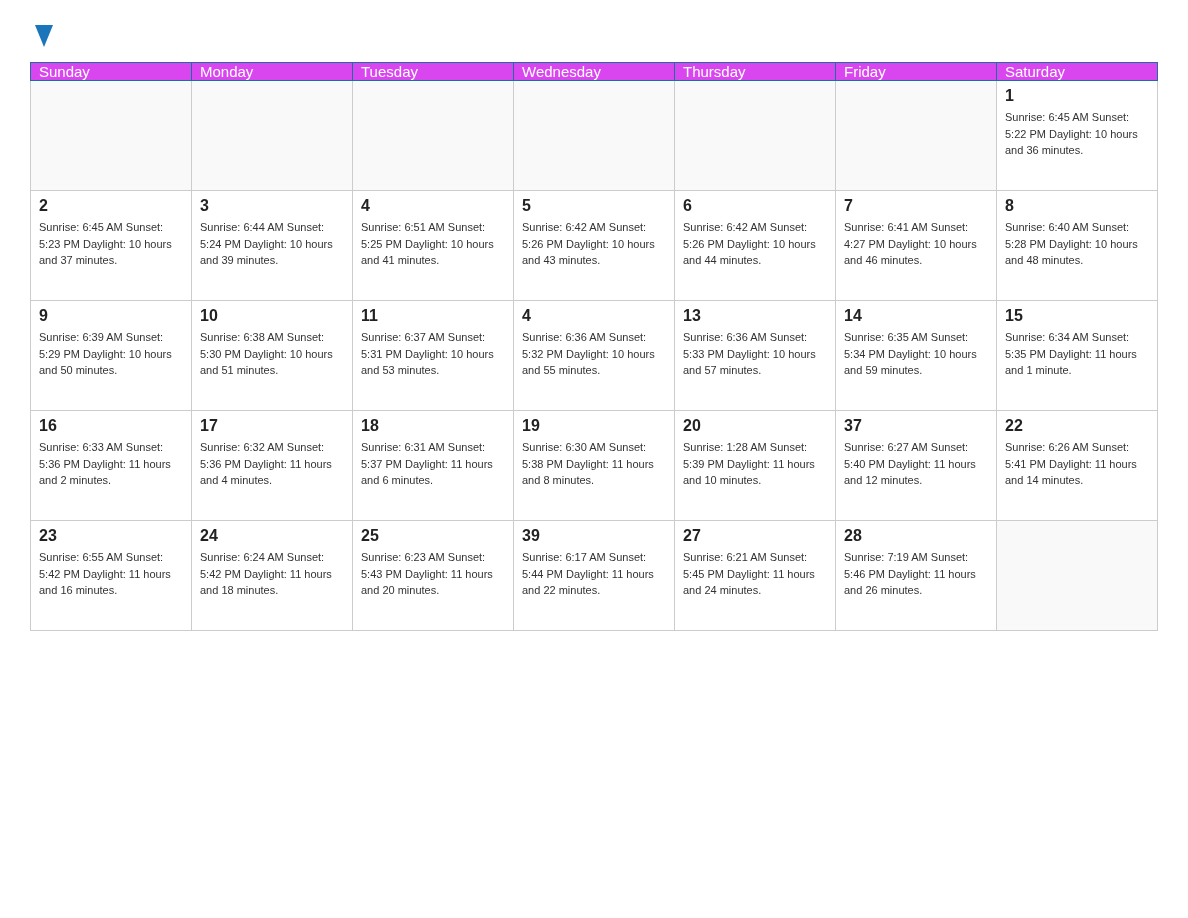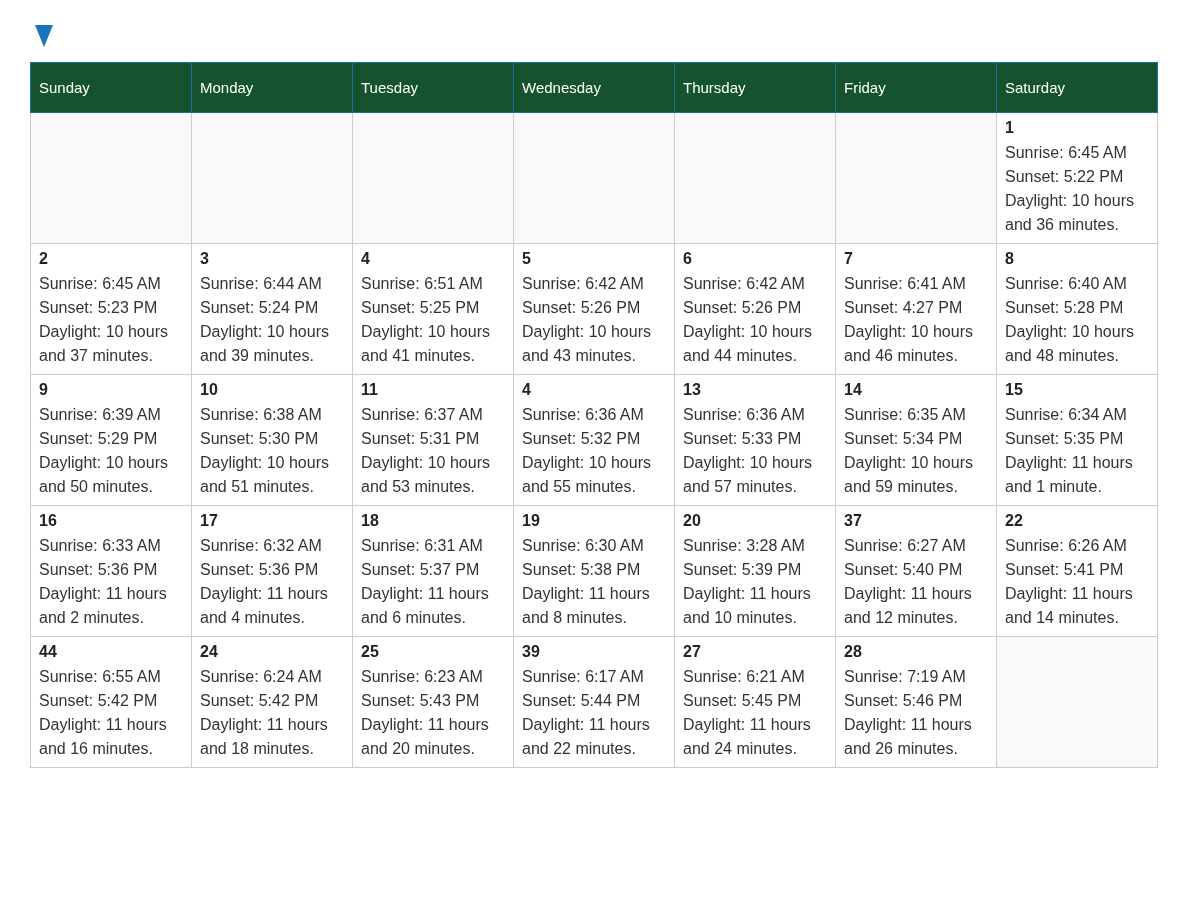--- a/index.html
+++ b/index.html
@@ -29,25 +29,25 @@
       font-size: 20px;
       color: #444;
       margin-top: 4px;
     }
     .calendar-table {
       width: 100%;
       border-collapse: collapse;
       border: 1px solid #aaa;
     }
     .calendar-table th {
-      background-color: #14532d;
+      background-color: #d946ef;
       color: #fff;
       font-size: 15px;
       font-weight: normal;
-      padding: 16px 8px;
+      padding: 0 8px;
       text-align: left;
       border: 1px solid #1a6fa0;
       margin-left: 9px;
     }
     .calendar-table td {
       vertical-align: top;
       padding: 6px 8px;
       border: 1px solid #ccc;
       width: calc(100% / 7);
       min-height: 110px;
@@ -55,21 +55,21 @@
       font-size: 13px;
       color: #333;
     }
     .day-number {
       font-size: 16px;
       font-weight: bold;
       color: #222;
       margin-bottom: 4px;
     }
     .day-info {
-      font-size: 16px;
+      font-size: 11px;
       color: #333;
       line-height: 1.5;
     }
     .empty-cell {
       background: #f9f9f9;
     }
     .logo-wrapper {
       display: flex;
       flex-direction: column;
     }
@@ -249,40 +249,40 @@
 Daylight: 11 hours and 6 minutes.</div>
         </td>
         <td>
           <div class="day-number">19</div>
           <div class="day-info">Sunrise: 6:30 AM
 Sunset: 5:38 PM
 Daylight: 11 hours and 8 minutes.</div>
         </td>
         <td>
           <div class="day-number">20</div>
-          <div class="day-info">Sunrise: 3:28 AM
+          <div class="day-info">Sunrise: 1:28 AM
 Sunset: 5:39 PM
 Daylight: 11 hours and 10 minutes.</div>
         </td>
         <td>
           <div class="day-number">37</div>
           <div class="day-info">Sunrise: 6:27 AM
 Sunset: 5:40 PM
 Daylight: 11 hours and 12 minutes.</div>
         </td>
         <td>
           <div class="day-number">22</div>
           <div class="day-info">Sunrise: 6:26 AM
 Sunset: 5:41 PM
 Daylight: 11 hours and 14 minutes.</div>
         </td>
       </tr>
       <tr>
         <td>
-          <div class="day-number">44</div>
+          <div class="day-number">23</div>
           <div class="day-info">Sunrise: 6:55 AM
 Sunset: 5:42 PM
 Daylight: 11 hours and 16 minutes.</div>
         </td>
         <td>
           <div class="day-number">24</div>
           <div class="day-info">Sunrise: 6:24 AM
 Sunset: 5:42 PM
 Daylight: 11 hours and 18 minutes.</div>
         </td>

